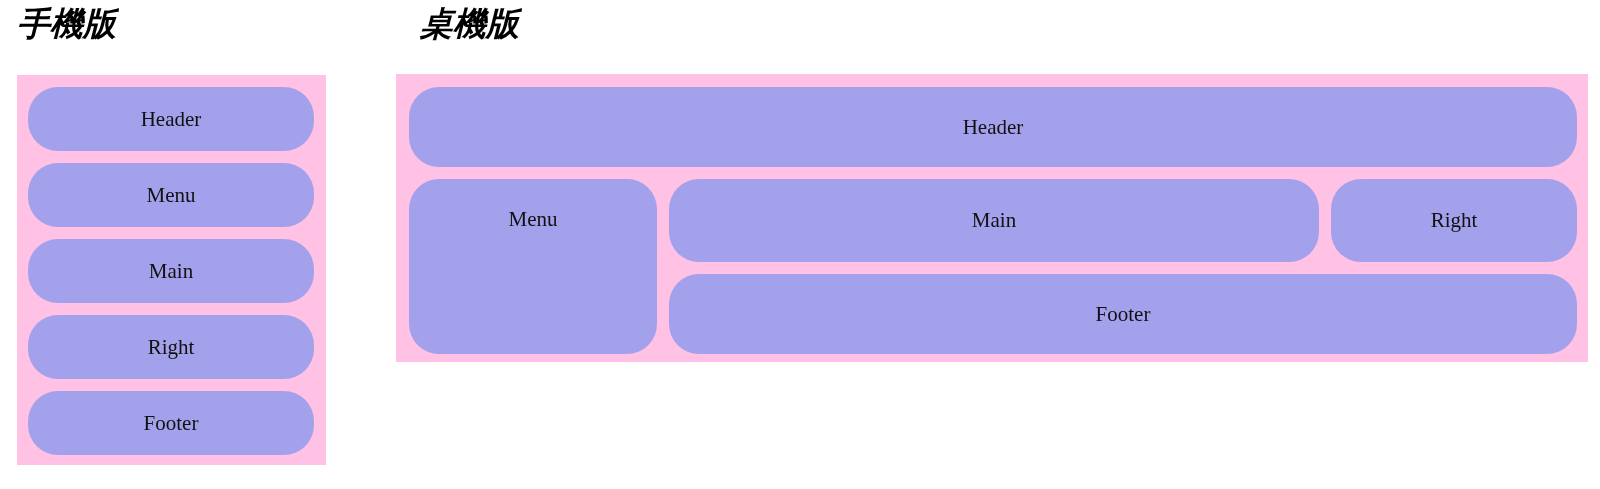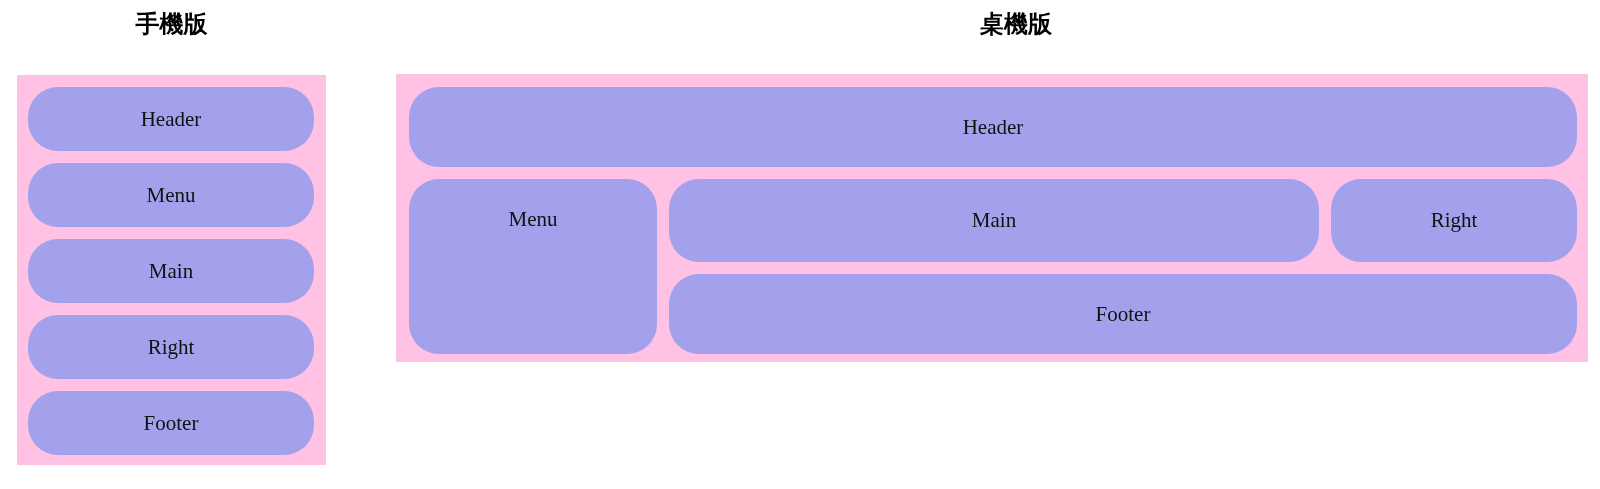--- a/index.html
+++ b/index.html
@@ -14,24 +14,24 @@
     position: relative;
     background: #ffffff;
     overflow: hidden;
     font-family: "Liberation Sans", "DejaVu Sans", sans-serif;
   }
   .layout-title {
     position: absolute;
     top: 4px;
     height: 40px;
     line-height: 40px;
-    text-align: center;
-    font-size: 24px;
+    font-size: 33px;
     font-weight: bold;
     color: var(--title);
+    font-style: italic;
   }
   .title-mobile  { left: 17px;  width: 309px; }
   .title-desktop { left: 420px; width: 1192px; }
 
   .grid {
     position: absolute;
     background: var(--pink);
     display: grid;
   }
   .grid-mobile {

